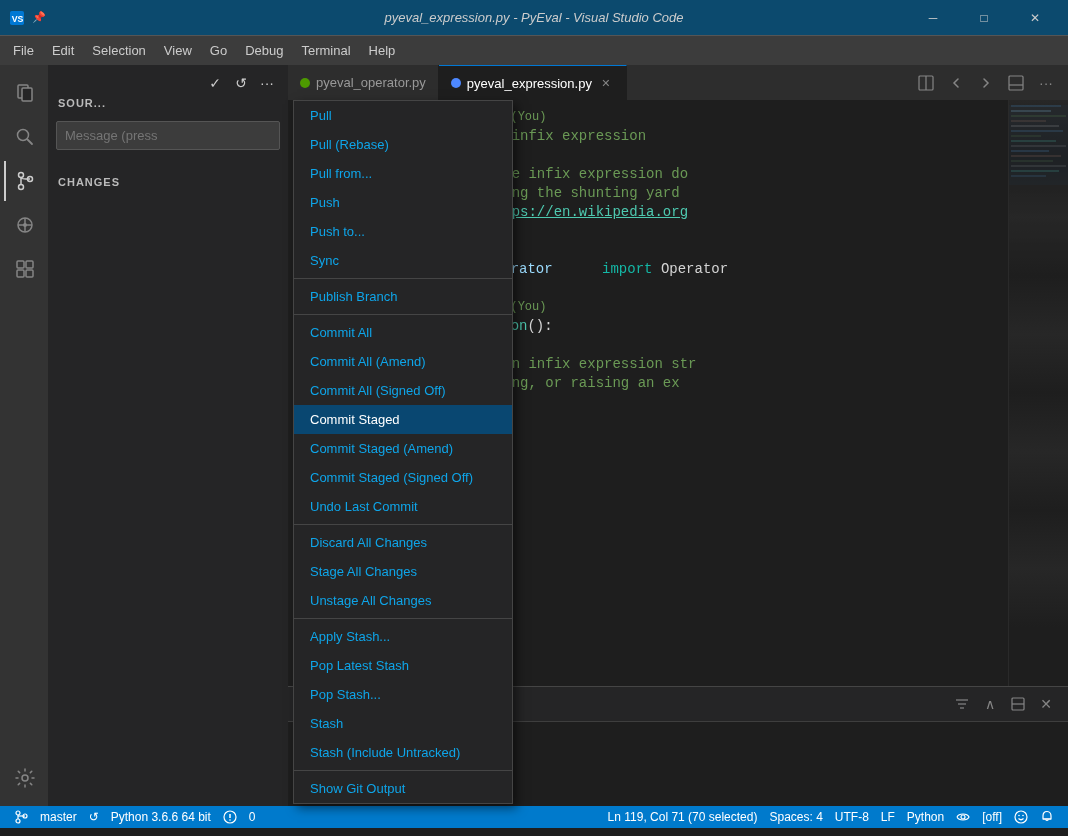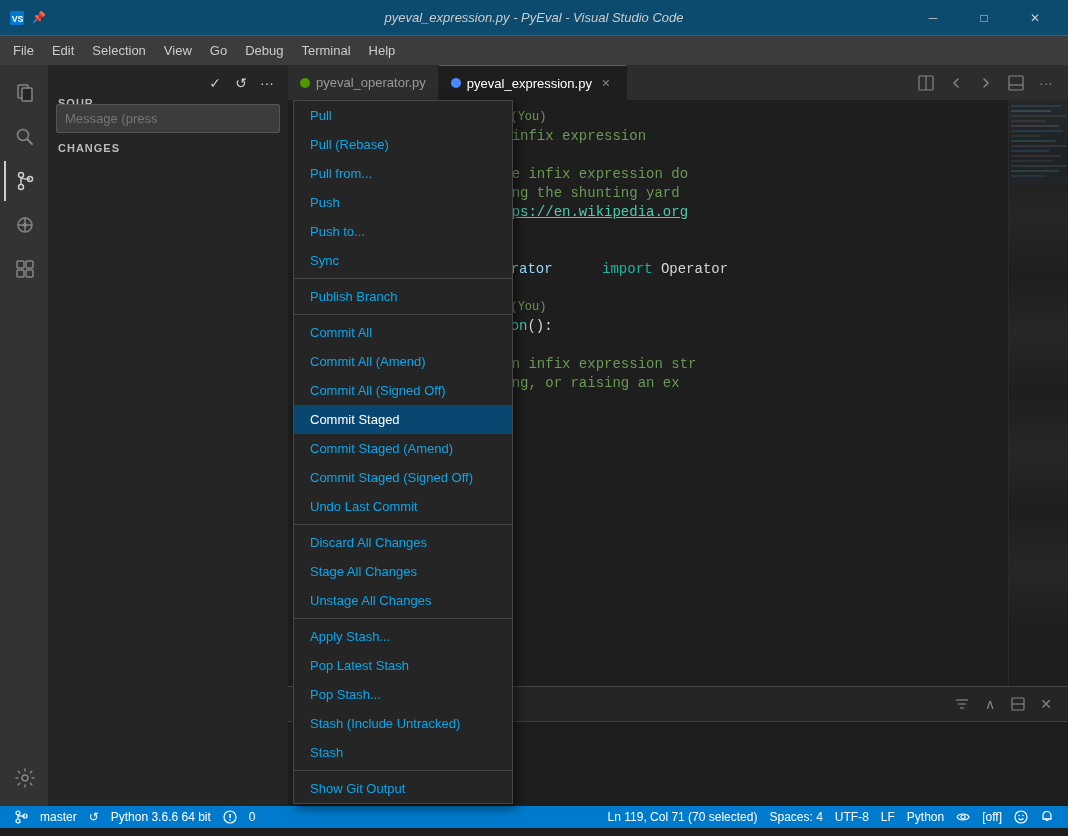--- a/index.html
+++ b/index.html
@@ -148,21 +148,21 @@
       display: flex;
       align-items: center;
       justify-content: center;
       cursor: pointer;
       border-radius: 3px;
       color: #cccccc;
       font-size: 14px;
     }
 
     .message-input {
-      margin: 4px 8px;
+      margin: 21px 8px;
       background: #3c3c3c;
       border: 1px solid #555;
       color: #ccc;
       padding: 6px 8px;
       font-size: 13px;
       border-radius: 2px;
       outline: none;
     }
 
     .section-label {
@@ -510,22 +510,22 @@
       <div class="dropdown-item">Commit Staged (Signed Off)</div>
       <div class="dropdown-item">Undo Last Commit</div>
       <div class="dropdown-separator"></div>
       <div class="dropdown-item">Discard All Changes</div>
       <div class="dropdown-item">Stage All Changes</div>
       <div class="dropdown-item">Unstage All Changes</div>
       <div class="dropdown-separator"></div>
       <div class="dropdown-item">Apply Stash...</div>
       <div class="dropdown-item">Pop Latest Stash</div>
       <div class="dropdown-item">Pop Stash...</div>
+      <div class="dropdown-item">Stash</div>
       <div class="dropdown-item">Stash (Include Untracked)</div>
-      <div class="dropdown-item">Stash</div>
       <div class="dropdown-separator"></div>
       <div class="dropdown-item">Show Git Output</div>
     </div>
   </div>
 
   <div class="editor-area">
 
     <div class="tab-bar">
       <div class="tab">
         <div class="tab-icon"></div>

